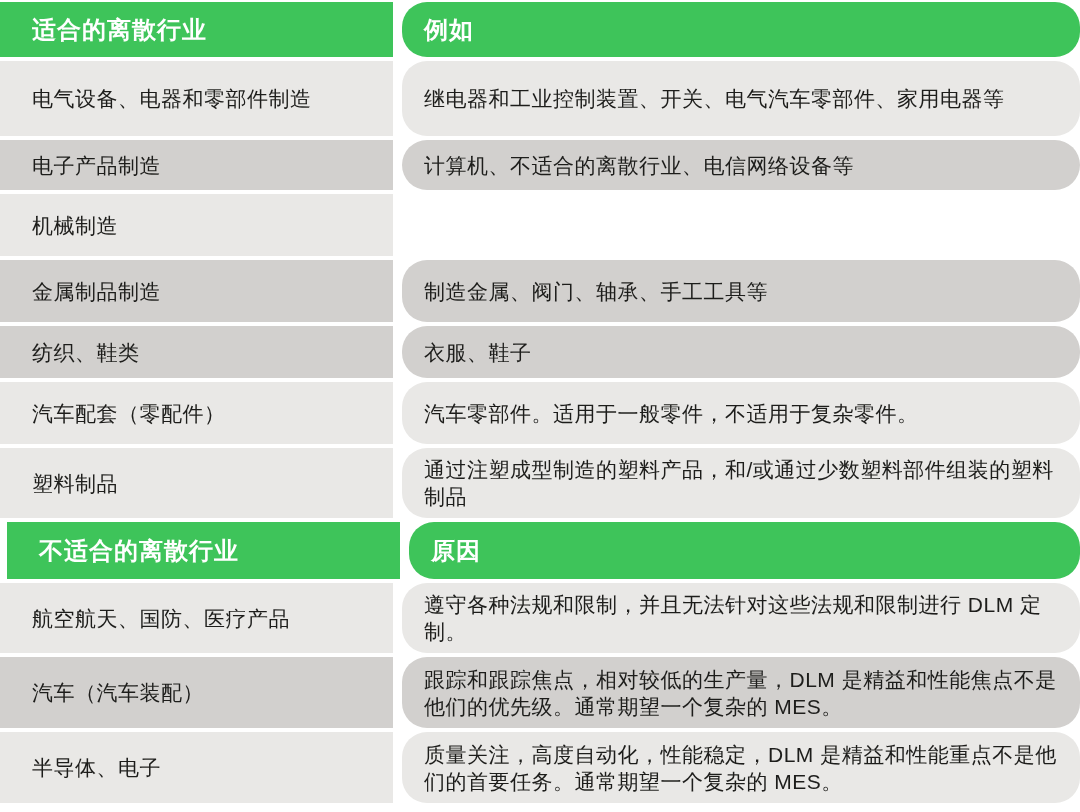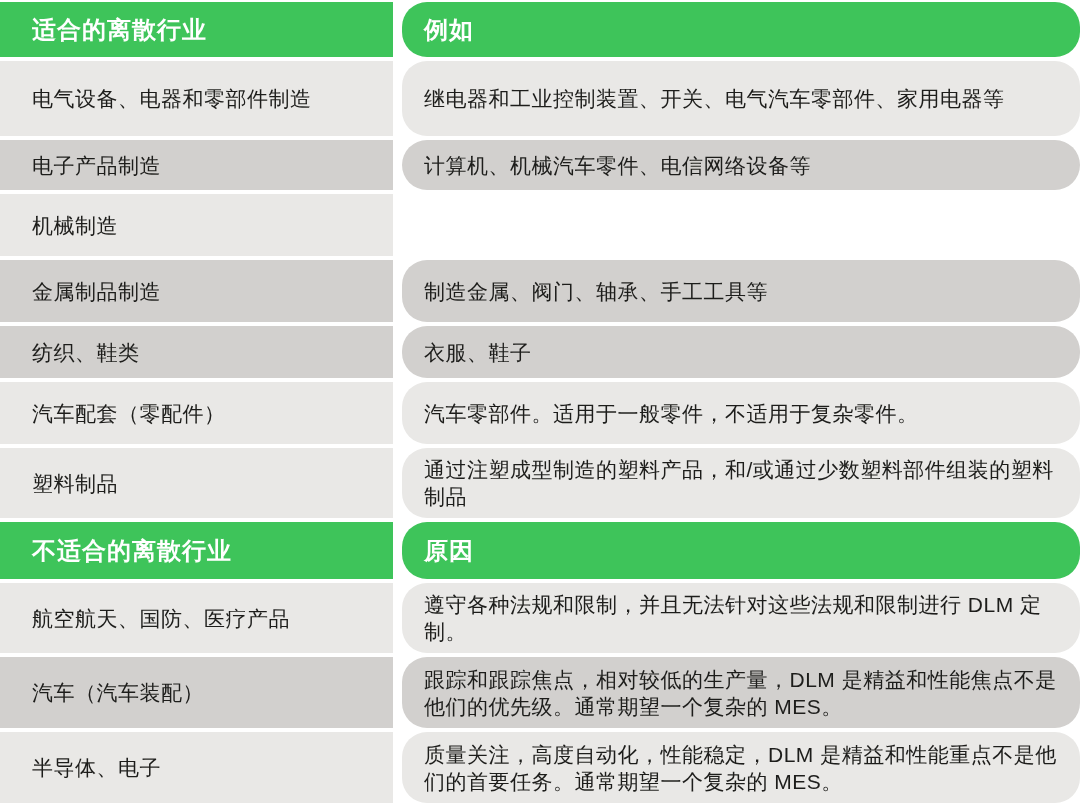--- a/index.html
+++ b/index.html
@@ -43,21 +43,21 @@
     color: #ffffff;
     font-weight: bold;
     font-size: 24px;
     letter-spacing: 1px;
   }
   .gap { background: transparent; }
   
   .mh50 { min-height: 50px; }
   .mh52 { min-height: 52px; }
   .mh55 { min-height: 55px; }
-  .mh57 { min-height: 57px; }
+  .mh57 { min-height: 57px; margin-left: 7px; }
   .mh62 { min-height: 62px; }
   .mh68 { min-height: 68px; }
   .mh70 { min-height: 70px; }
   .mh71 { min-height: 71px; }
   .mh75 { min-height: 75px; }
 </style>
 </head>
 <body>
 
 <div class="page">
@@ -70,21 +70,21 @@
 
   <div class="row light mh75">
     <div class="cell left">电气设备、电器和零部件制造</div>
     <div class="gap"></div>
     <div class="cell right">继电器和工业控制装置、开关、电气汽车零部件、家用电器等</div>
   </div>
 
   <div class="row dark mh50">
     <div class="cell left">电子产品制造</div>
     <div class="gap"></div>
-    <div class="cell right">计算机、机械汽车零件、电信网络设备等</div>
+    <div class="cell right">计算机、不适合的离散行业、电信网络设备等</div>
   </div>
 
   <div class="row light mh62">
     <div class="cell left">机械制造</div>
     <div class="gap"></div>
   </div>
 
   <div class="row dark mh62">
     <div class="cell left">金属制品制造</div>
     <div class="gap"></div>

